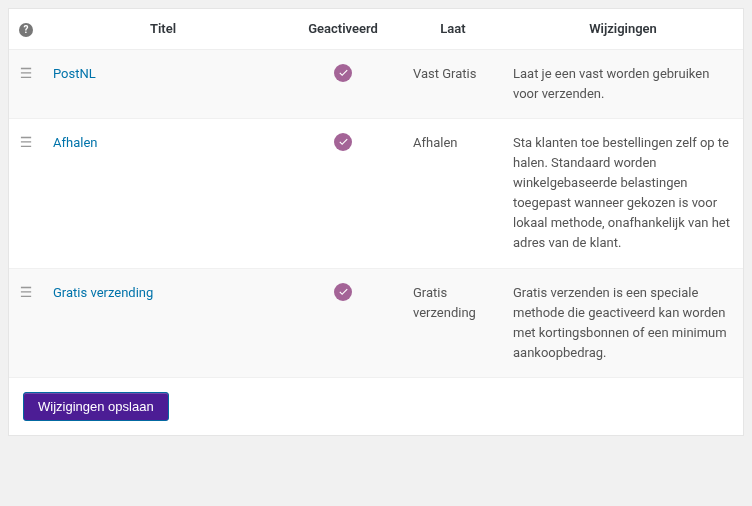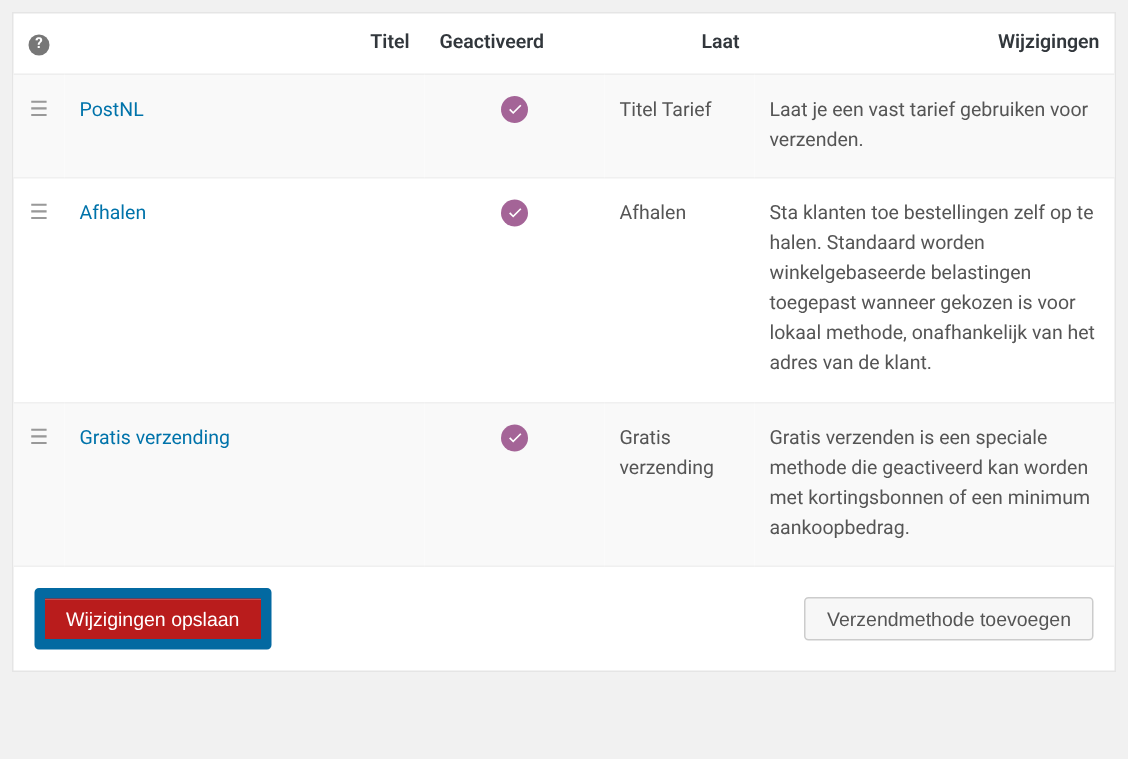--- a/index.html
+++ b/index.html
@@ -13,21 +13,21 @@
     .panel {
       background: #fff;
       border: 1px solid #e5e5e5;
       width: 736px;
     }
     table {
       width: 100%;
       border-collapse: collapse;
     }
     thead th {
-      text-align: right;
+      text-align: center;
       font-weight: 600;
       font-size: 13px;
       color: #32373c;
       padding: 12px 10px;
       border-bottom: 1px solid #eee;
     }
     tbody tr {
       border-bottom: 1px solid #f0f0f0;
     }
     tbody tr:nth-child(odd) {
@@ -77,39 +77,39 @@
       align-items: center; justify-content: center;
     }
     .check-icon svg { width: 11px; height: 11px; fill: #fff; }
     .footer {
       display: flex;
       justify-content: space-between;
       align-items: center;
       padding: 14px;
     }
     .btn-primary {
-      background: #b91c1c;
-      border: 7px solid #0369a1;
+      background: #4c1d95;
+      border: 1px solid #0369a1;
       color: #fff;
       padding: 6px 14px;
       font-size: 13px;
       border-radius: 3px;
       cursor: pointer;
       box-shadow: inset 0 1px 0 rgba(255,255,255,0.2);
     }
     .btn-secondary {
       background: #f7f7f7;
       border: 1px solid #ccc;
       color: #555;
       padding: 6px 14px;
       font-size: 13px;
       border-radius: 3px;
       cursor: pointer;
     }
-    th.col-active { text-align: left; }
+    th.col-active { text-align: center; }
   </style>
 </head>
 <body>
 
 <div class="panel">
   <table>
     <thead>
       <tr>
         <th class="col-handle">
           <span class="help-icon">?</span>
@@ -124,22 +124,22 @@
       <tr>
         <td class="col-handle"><span class="drag-icon">☰</span></td>
         <td class="col-title row-title"><a href="#">PostNL</a></td>
         <td class="col-active">
           <span class="check-icon">
             <svg viewBox="0 0 24 24">
                 <path d="M9 16.2l-4.2-4.2L3 13.8l6 6 12-12-1.8-1.8z"></path>
               </svg>
           </span>
         </td>
-        <td class="col-type">Titel Tarief</td>
-        <td class="col-desc">Laat je een vast tarief gebruiken voor verzenden.</td>
+        <td class="col-type">Vast Gratis</td>
+        <td class="col-desc">Laat je een vast worden gebruiken voor verzenden.</td>
       </tr>
       <tr>
         <td class="col-handle"><span class="drag-icon">☰</span></td>
         <td class="col-title row-title"><a href="#">Afhalen</a></td>
         <td class="col-active">
           <span class="check-icon">
             <svg viewBox="0 0 24 24">
                 <path d="M9 16.2l-4.2-4.2L3 13.8l6 6 12-12-1.8-1.8z"></path>
               </svg>
           </span>
@@ -157,15 +157,14 @@
               </svg>
           </span>
         </td>
         <td class="col-type">Gratis verzending</td>
         <td class="col-desc">Gratis verzenden is een speciale methode die geactiveerd kan worden met kortingsbonnen of een minimum aankoopbedrag.</td>
       </tr>
     </tbody>
   </table>
   <div class="footer">
     <button class="btn-primary">Wijzigingen opslaan</button>
-    <button class="btn-secondary">Verzendmethode toevoegen</button>
   </div>
 </div>
 
 </body></html>

